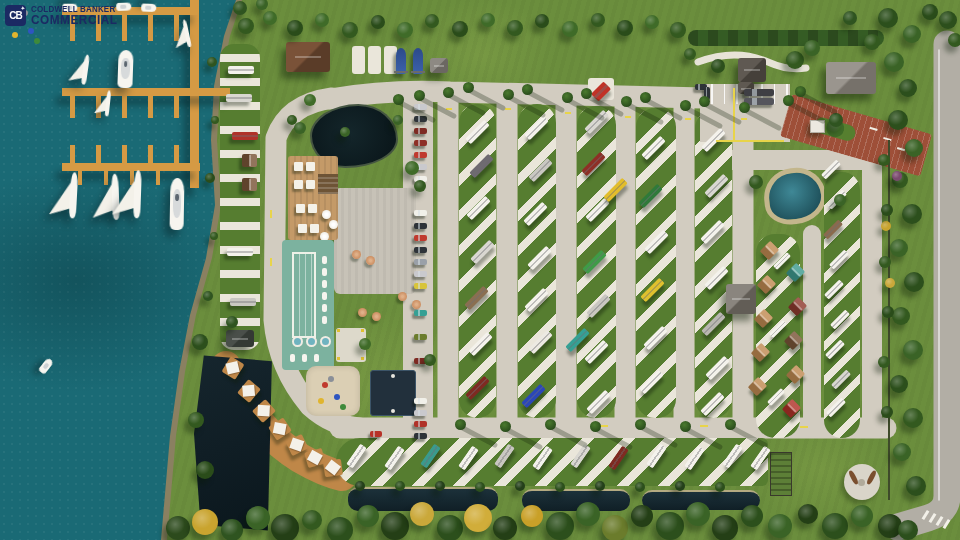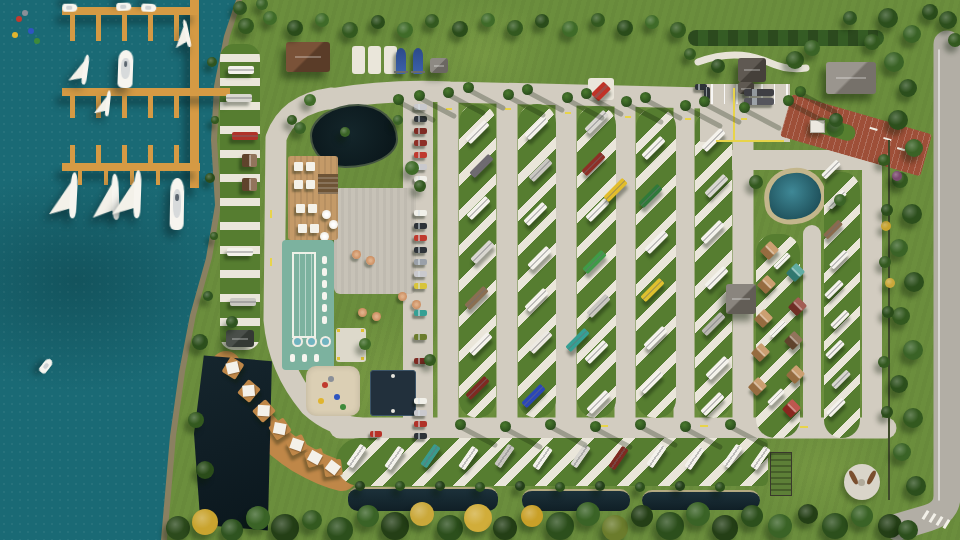--- a/index.html
+++ b/index.html
@@ -572,13 +572,28 @@
     <div class="abs" style="left: 545px; top: 419px; width: 11px; height: 11px; border-radius: 50%; background: radial-gradient(circle at 40% 35%, rgb(74, 122, 46), rgb(39, 72, 26) 80%);"></div>
     <div class="abs" style="left: 595px; top: 426px; width: 42px; height: 5px; background: rgba(15, 30, 8, 0.28); border-radius: 3px; transform: rotate(28deg); transform-origin: left center;"></div>
     <div class="abs" style="left: 590px; top: 421px; width: 11px; height: 11px; border-radius: 50%; background: radial-gradient(circle at 40% 35%, rgb(74, 122, 46), rgb(39, 72, 26) 80%);"></div>
     <div class="abs" style="left: 640px; top: 424px; width: 42px; height: 5px; background: rgba(15, 30, 8, 0.28); border-radius: 3px; transform: rotate(28deg); transform-origin: left center;"></div>
     <div class="abs" style="left: 635px; top: 419px; width: 11px; height: 11px; border-radius: 50%; background: radial-gradient(circle at 40% 35%, rgb(74, 122, 46), rgb(39, 72, 26) 80%);"></div>
     <div class="abs" style="left: 685px; top: 426px; width: 42px; height: 5px; background: rgba(15, 30, 8, 0.28); border-radius: 3px; transform: rotate(28deg); transform-origin: left center;"></div>
     <div class="abs" style="left: 680px; top: 421px; width: 11px; height: 11px; border-radius: 50%; background: radial-gradient(circle at 40% 35%, rgb(74, 122, 46), rgb(39, 72, 26) 80%);"></div>
     <div class="abs" style="left: 730px; top: 424px; width: 42px; height: 5px; background: rgba(15, 30, 8, 0.28); border-radius: 3px; transform: rotate(28deg); transform-origin: left center;"></div>
     <div class="abs" style="left: 725px; top: 419px; width: 11px; height: 11px; border-radius: 50%; background: radial-gradient(circle at 40% 35%, rgb(74, 122, 46), rgb(39, 72, 26) 80%);"></div>
     <div class="abs" style="left: 0px; top: 0px; width: 960px; height: 540px; pointer-events: none; background: radial-gradient(140% 120% at 50% 40%, rgba(0, 0, 0, 0) 65%, rgba(25, 40, 12, 0.22) 100%);"></div>
+    <div id="logo">
+    <div class="cb-badge">
+      <span>CB</span>
+      <span class="star">✦</span>
+    </div>
+    <div class="brand-text">
+      <div class="l1">COLDWELL BANKER</div>
+      <div class="l2">COMMERCIAL</div>
+    </div>
+    <div class="logo-divider"></div>
+    <div class="premier-text">
+      <div>PREMIER</div>
+      <div>PROPERTIES</div>
+    </div>
+  </div>
   </div>
 
 </body></html>

